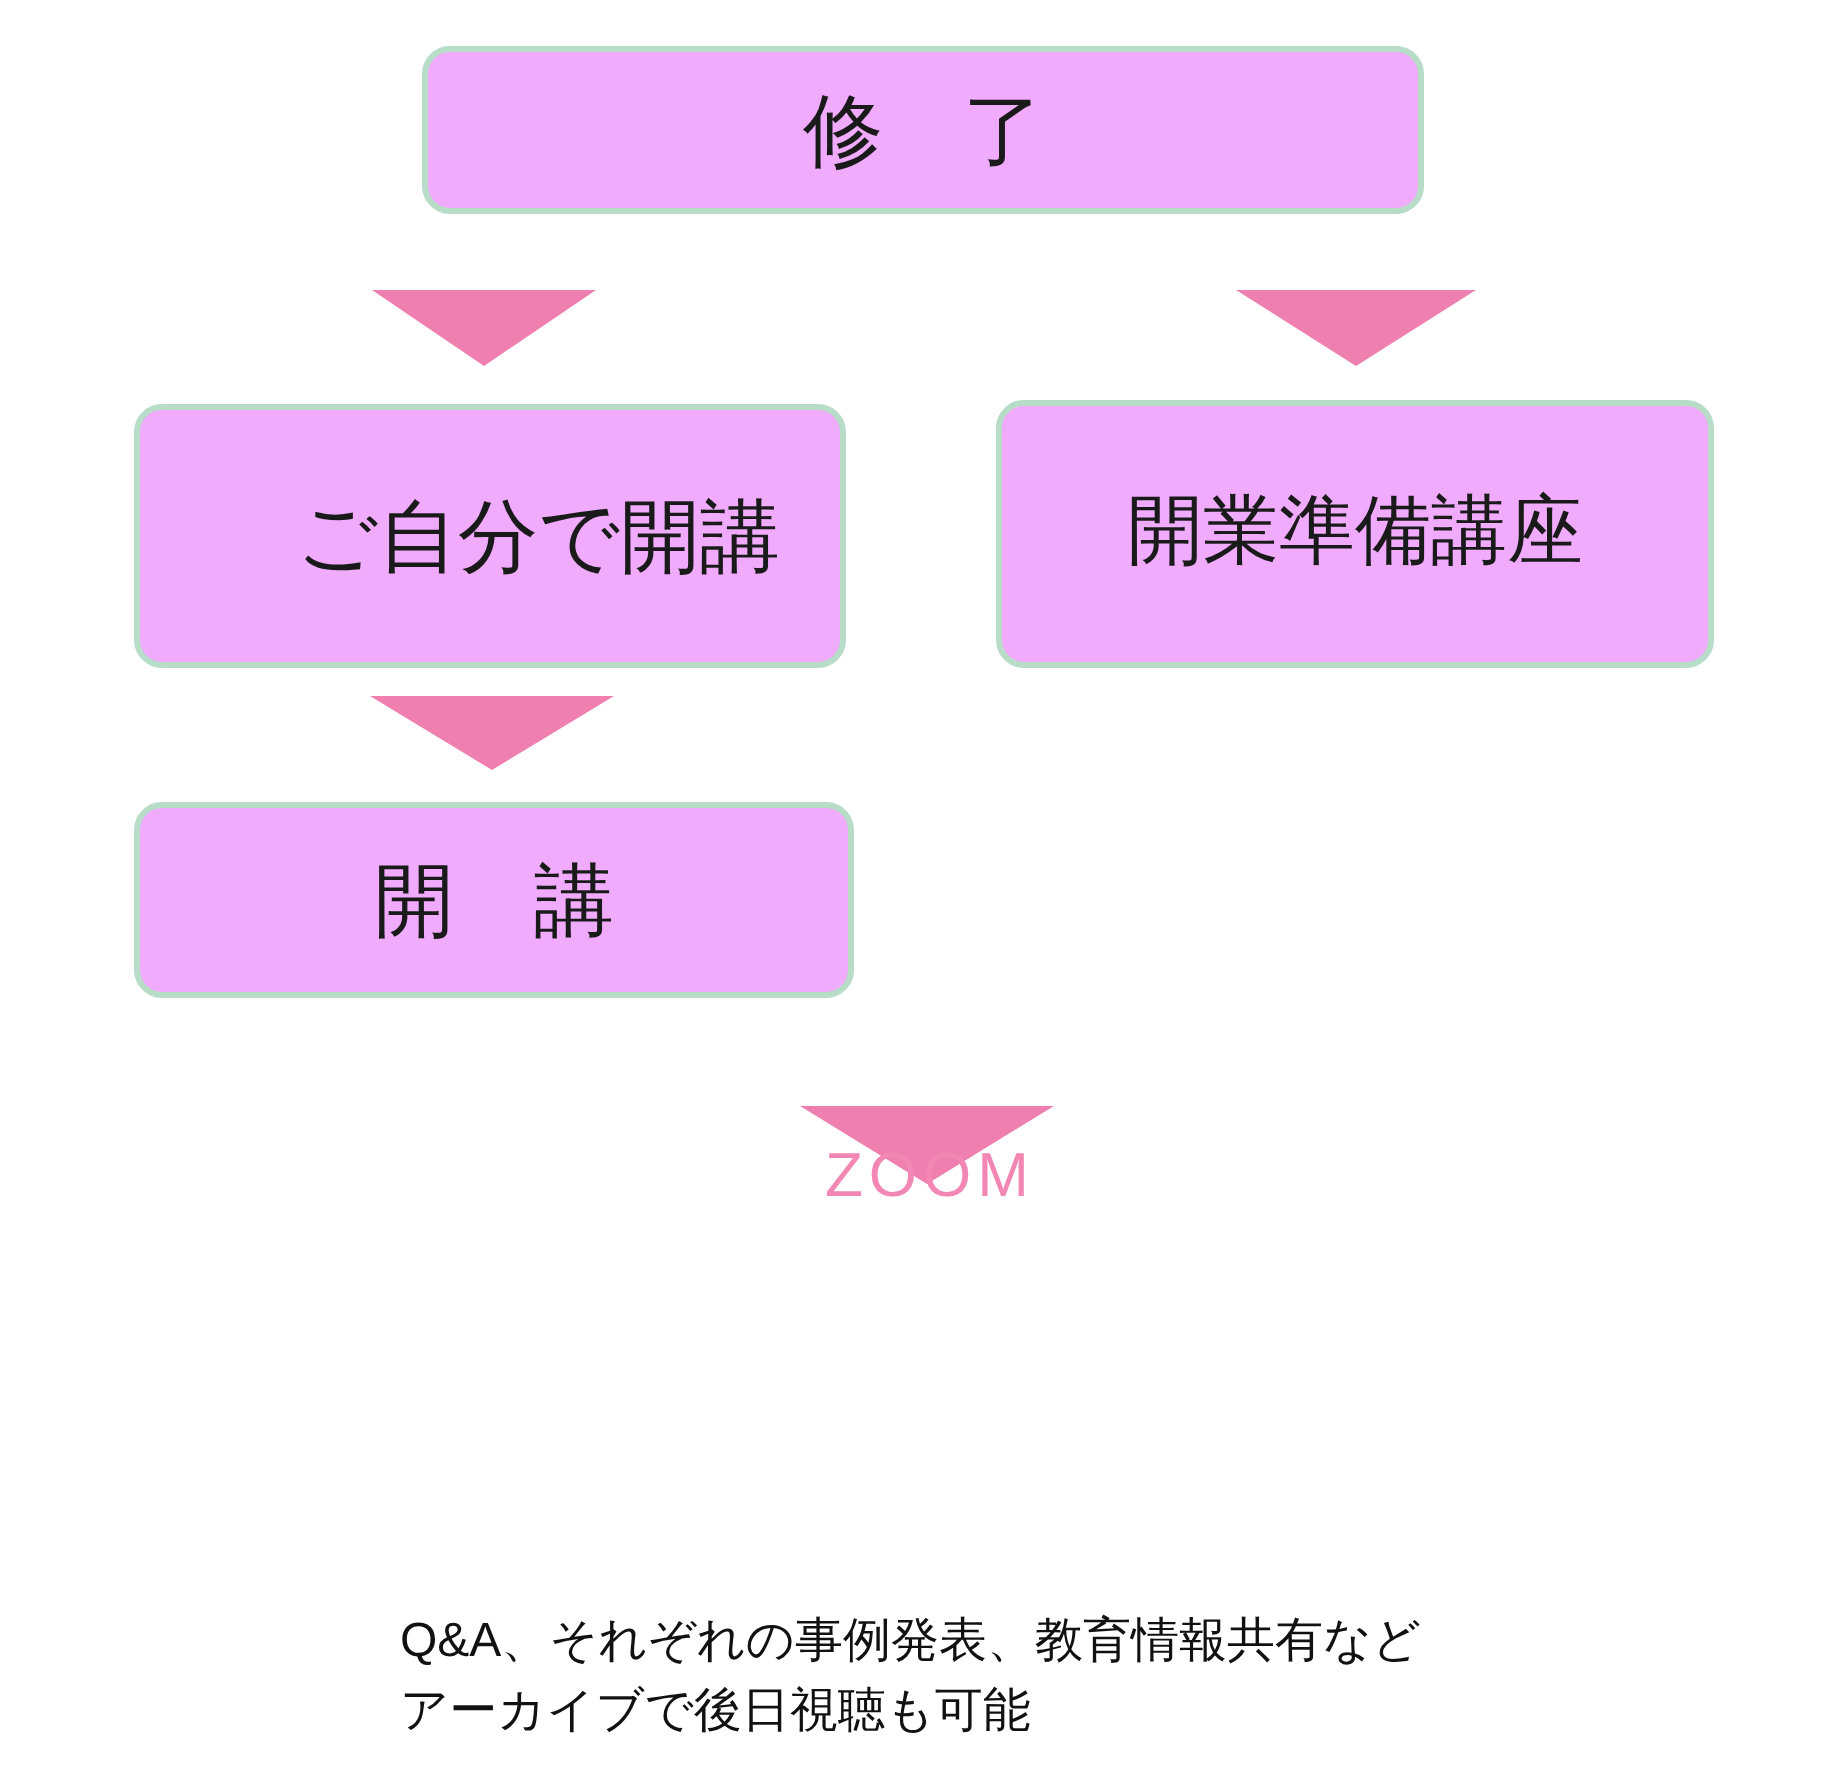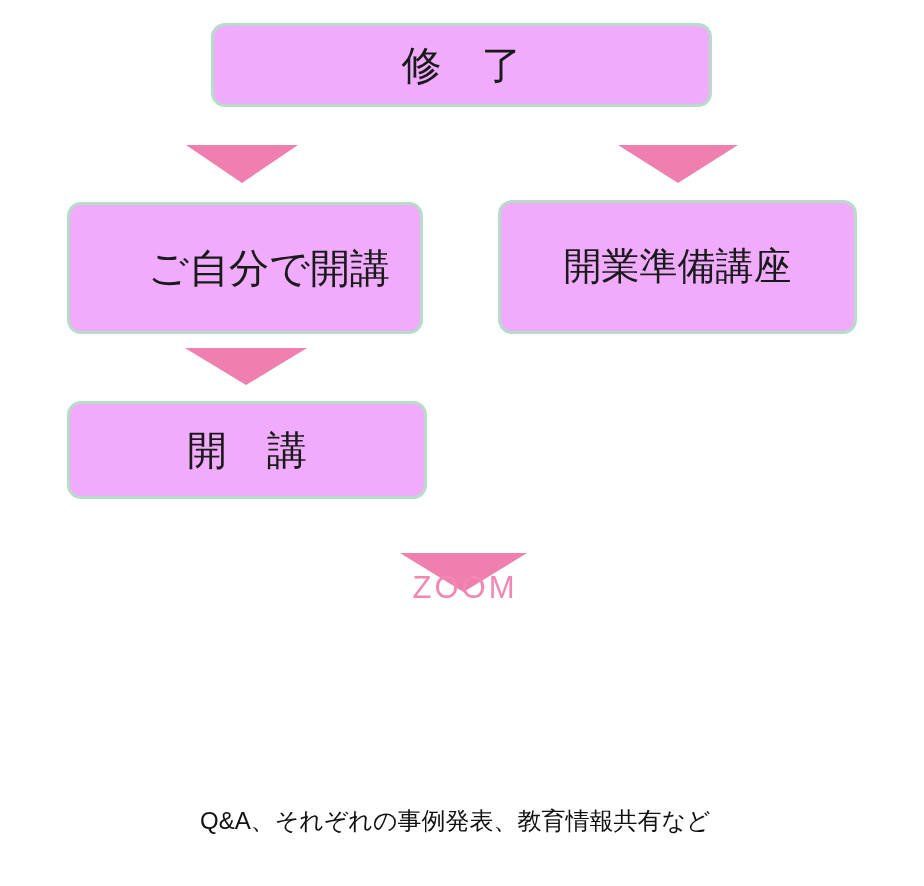--- a/index.html
+++ b/index.html
@@ -88,15 +88,16 @@
     <span class="line">開　講</span>
   </div>
 
   <div class="arrow arrow-4"></div>
 
   <div class="zoom-label">ZOOM</div>
 
 
   <div class="footer-note">
     <div>Q&amp;A、それぞれの事例発表、教育情報共有など</div>
+    <div>アーカイブで後日視聴も可能</div>
   </div>
 
 </div>
 
 </body></html>

